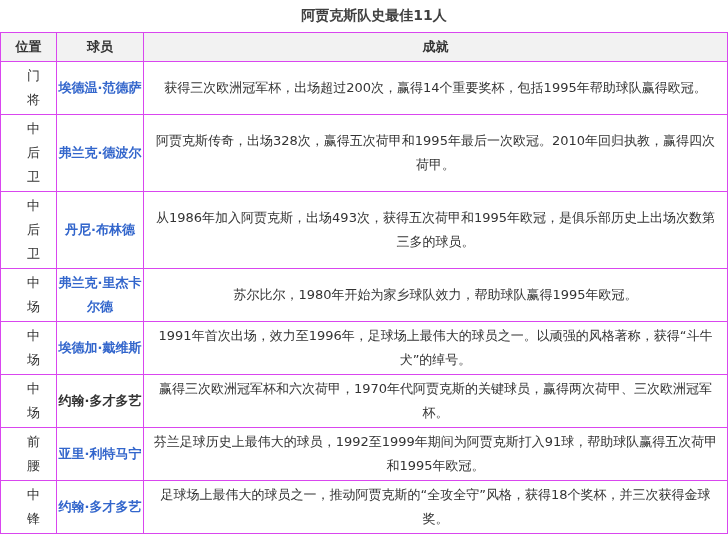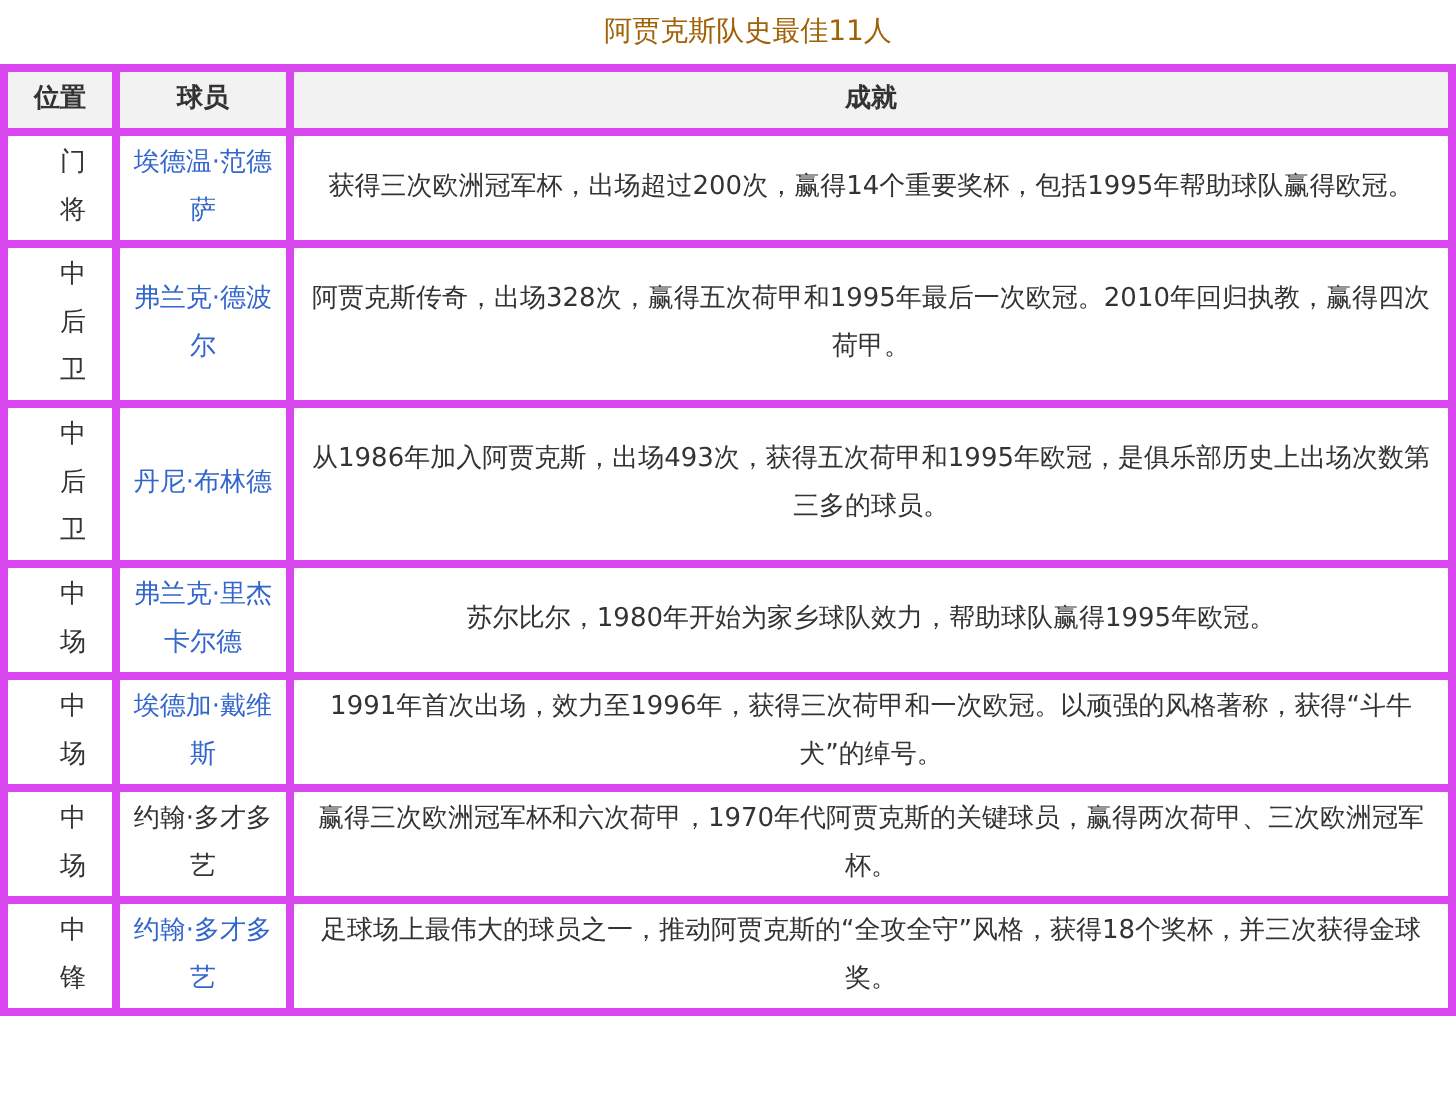--- a/index.html
+++ b/index.html
@@ -3,38 +3,38 @@
 <meta charset="utf-8">
 <style>
   html, body { margin: 0; padding: 0; }
   body {
     width: 728px; height: 547px; overflow: hidden;
     background: #ffffff; color: #333333;
     font-family: "DejaVu Sans", "Liberation Sans", sans-serif;
   }
   .page-title {
     height: 32px; display: flex; align-items: center; justify-content: center;
-    font-size: 14px; font-weight: normal; color: #a16207; margin-left: 20px;
+    font-size: 14px; font-weight: bold; color: #404040; margin-left: 20px;
   }
   table.best11 {
     width: 728px; border-collapse: collapse; table-layout: fixed;
   }
   col.c-pos { width: 56px; }
   col.c-player { width: 87px; }
   th, td {
-    border: 4px solid #d946ef;
+    border: 1px solid #d946ef;
     text-align: center; vertical-align: middle;
     font-size: 13px; line-height: 24px;
     padding: 2px 8px;
   }
   th {
     background: #f2f2f2; font-weight: bold; color: #333333; padding: 2px 4px;
   }
   td.pos-cell { padding: 2px 26px; }
-  td.player-cell { padding: 2px 1px; }
+  td.player-cell { padding: 2px 1px; font-weight: bold; }
   .link { color: #3366cc; cursor: pointer; }
 </style>
 </head>
 <body>
 
 <div class="page-title">阿贾克斯队史最佳11人</div>
 
 <table class="best11">
   <colgroup>
       <col class="c-pos">
@@ -65,26 +65,31 @@
       <td>从1986年加入阿贾克斯，出场493次，获得五次荷甲和1995年欧冠，是俱乐部历史上出场次数第三多的球员。</td>
     </tr>
     <tr>
       <td class="pos-cell">中场</td>
       <td class="player-cell"><span class="link">弗兰克·里杰卡尔德</span></td>
       <td>苏尔比尔，1980年开始为家乡球队效力，帮助球队赢得1995年欧冠。</td>
     </tr>
     <tr>
       <td class="pos-cell">中场</td>
       <td class="player-cell"><span class="link">埃德加·戴维斯</span></td>
-      <td>1991年首次出场，效力至1996年，获得三次荷甲和一次欧冠。以顽强的风格著称，获得“斗牛犬”的绰号。</td>
+      <td>1991年首次出场，效力至1996年，足球场上最伟大的球员之一。以顽强的风格著称，获得“斗牛犬”的绰号。</td>
     </tr>
     <tr>
       <td class="pos-cell">中场</td>
       <td class="player-cell"><span>约翰·多才多艺</span></td>
       <td>赢得三次欧洲冠军杯和六次荷甲，1970年代阿贾克斯的关键球员，赢得两次荷甲、三次欧洲冠军杯。</td>
+    </tr>
+    <tr>
+      <td class="pos-cell">前腰</td>
+      <td class="player-cell"><span class="link">亚里·利特马宁</span></td>
+      <td>芬兰足球历史上最伟大的球员，1992至1999年期间为阿贾克斯打入91球，帮助球队赢得五次荷甲和1995年欧冠。</td>
     </tr>
     <tr>
       <td class="pos-cell">中锋</td>
       <td class="player-cell"><span class="link">约翰·多才多艺</span></td>
       <td>足球场上最伟大的球员之一，推动阿贾克斯的“全攻全守”风格，获得18个奖杯，并三次获得金球奖。</td>
     </tr>
 
   </tbody>
 </table>
 

